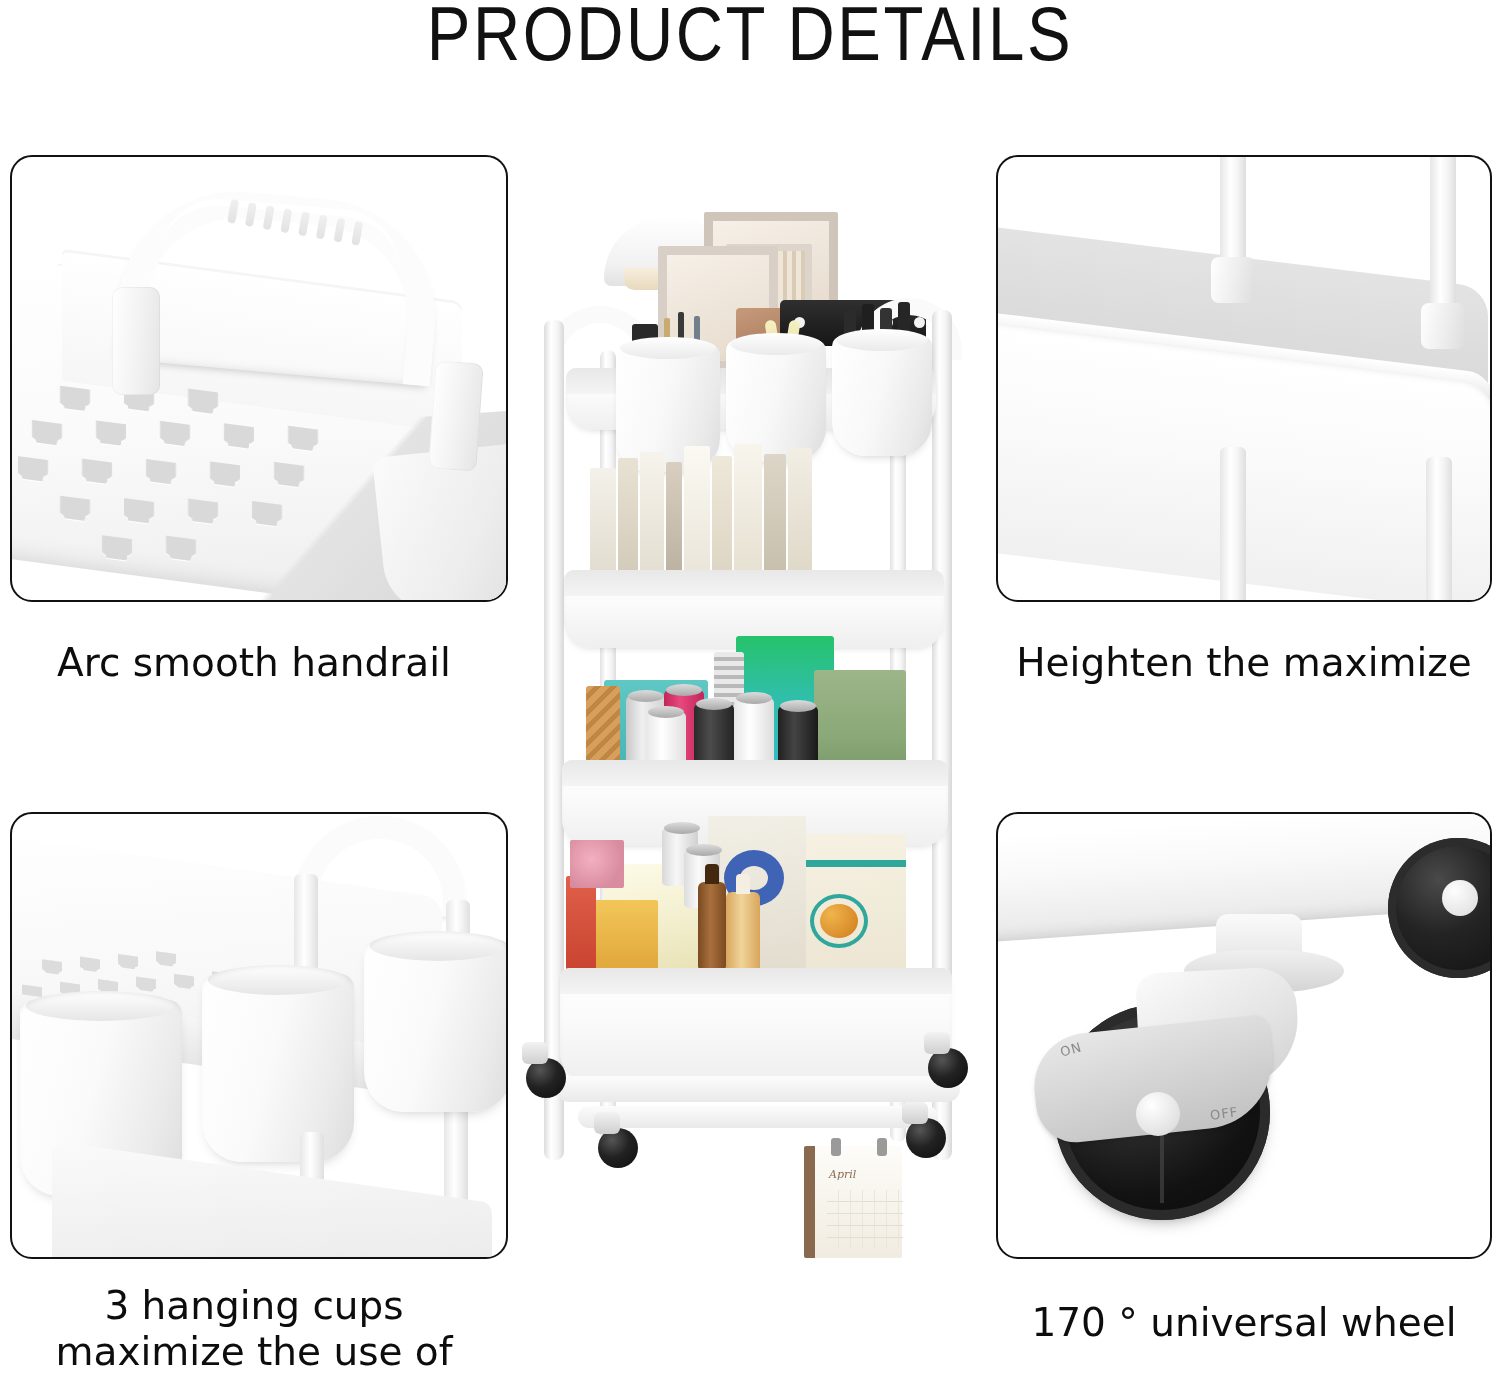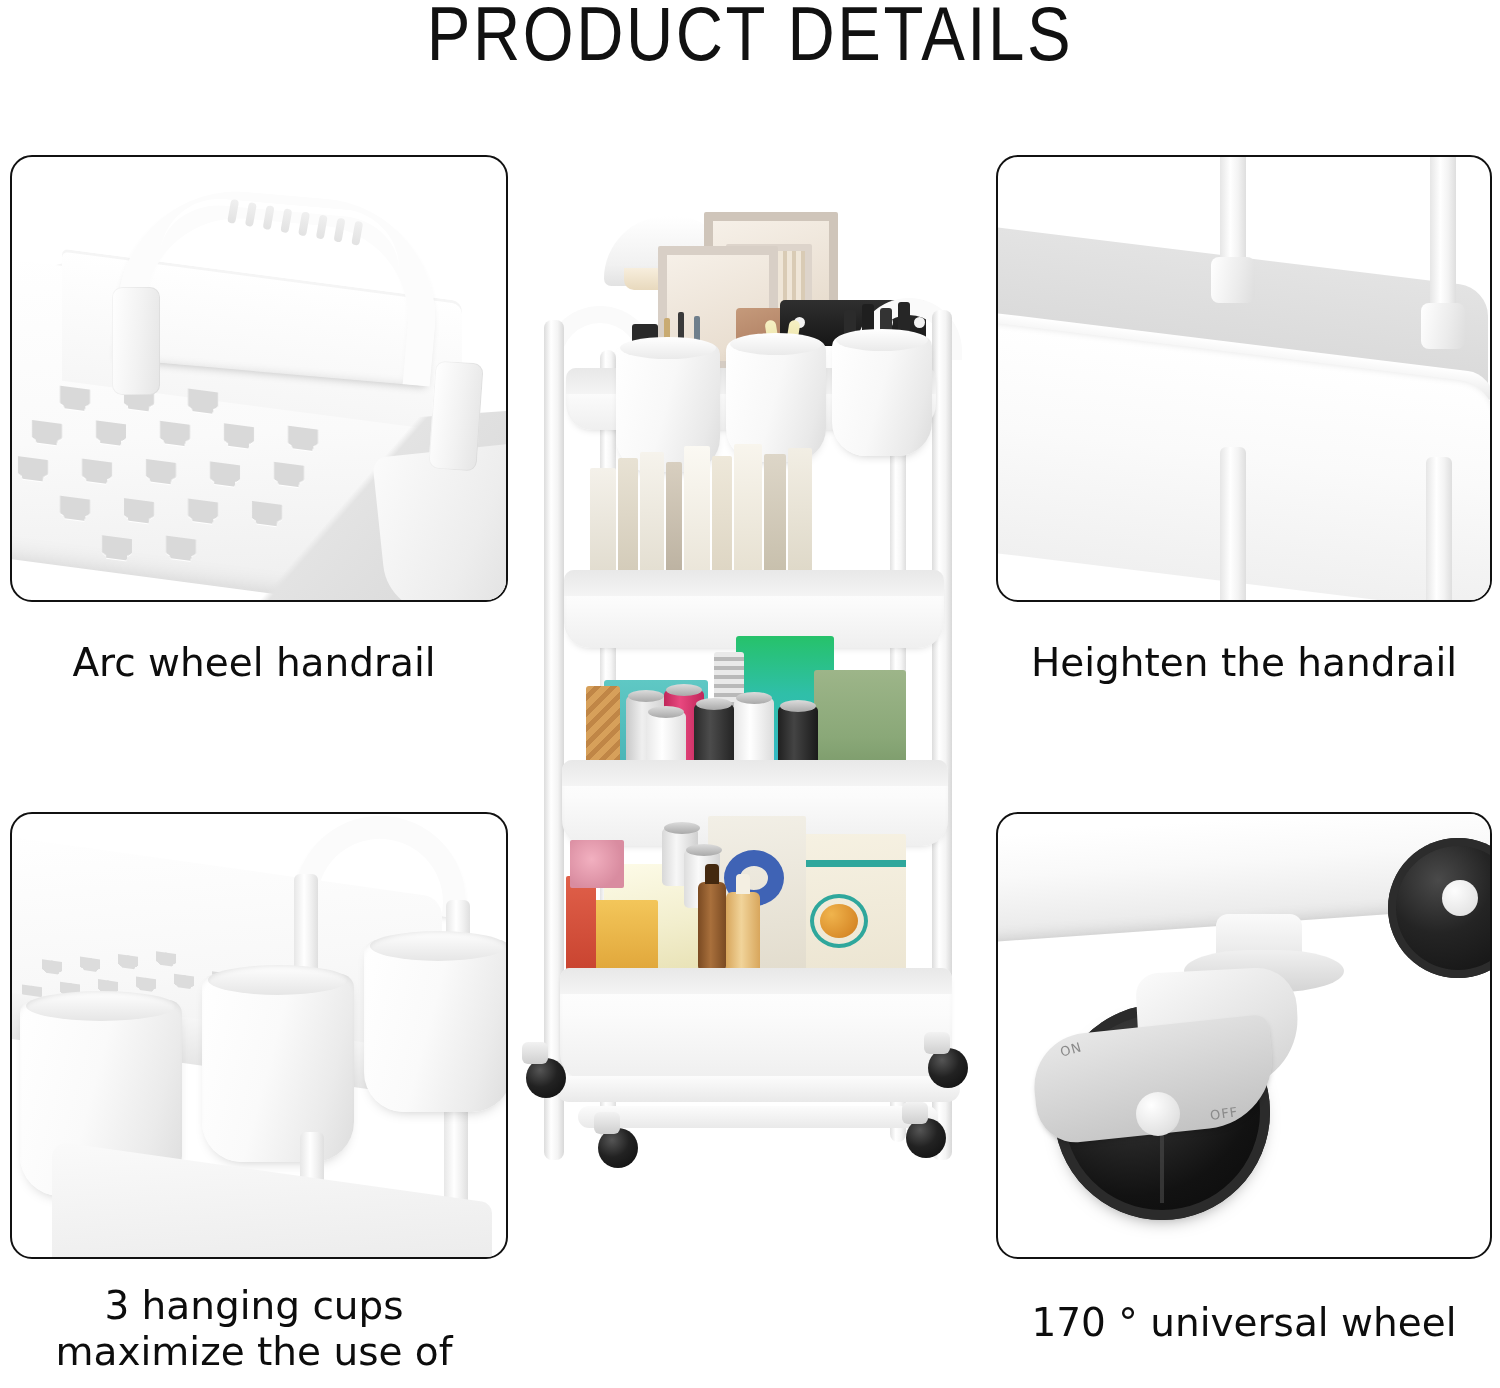--- a/index.html
+++ b/index.html
@@ -498,36 +498,36 @@
       <i style="left:54px;"></i>
         <i style="left:72px;"></i>
         <i style="left:90px;"></i>
       <i style="left:108px;"></i>
         <i style="left:126px;"></i>
     </div>
     <div class="tl-collar a"></div>
     <div class="tl-collar b"></div>
   </div>
 </div>
-<div class="caption cap-tl">Arc wheel handrail</div>
+<div class="caption cap-tl">Arc smooth handrail</div>
 
 <div class="panel tr">
   <div class="panel-inner">
     <div class="tr-basket-in"></div>
     <div class="tr-pole p1"></div>
     <div class="tr-pole p2"></div>
     <div class="tr-joint j1"></div>
     <div class="tr-lip"></div>
     <div class="tr-basket-front"></div>
     <div class="tr-joint j2"></div>
     <div class="tr-pole p1b"></div>
     <div class="tr-pole p2b"></div>
   </div>
 </div>
-<div class="caption cap-tr">Heighten the handrail</div>
+<div class="caption cap-tr">Heighten the maximize</div>
 
 <div class="panel bl">
   <div class="panel-inner">
     <div class="bl-rail"></div>
     <div class="bl-post q3"></div>
     <div class="bl-shelf-top"></div>
     <div class="bl-dots">
       <div class="bl-dot" style="left:10px;  top:50px;"></div>
       <div class="bl-dot" style="left:48px;  top:42px;"></div>
       <div class="bl-dot" style="left:86px;  top:34px;"></div>
@@ -631,20 +631,26 @@
   <div class="book" style="left:82px;  top:268px; width:26px; height:102px; background:linear-gradient(180deg,#f4f1ea,#e2ddd0);"></div>
   <div class="book" style="left:110px; top:258px; width:20px; height:112px; background:linear-gradient(180deg,#e8e2d4,#d4ccba);"></div>
   <div class="book" style="left:132px; top:252px; width:24px; height:118px; background:linear-gradient(180deg,#f6f3ec,#e4dfd2);"></div>
   <div class="book" style="left:158px; top:262px; width:16px; height:108px; background:linear-gradient(180deg,#d8cfc0,#bdb3a2);"></div>
   <div class="book" style="left:176px; top:246px; width:26px; height:124px; background:linear-gradient(180deg,#fbf9f3,#ebe6da);"></div>
   <div class="book" style="left:204px; top:256px; width:20px; height:114px; background:linear-gradient(180deg,#eee8da,#ded6c4);"></div>
   <div class="book" style="left:226px; top:244px; width:28px; height:126px; background:linear-gradient(180deg,#f8f5ed,#e7e1d2);"></div>
   <div class="book" style="left:256px; top:254px; width:22px; height:116px; background:linear-gradient(180deg,#ddd6c8,#c8c0ad);"></div>
   <div class="book" style="left:280px; top:248px; width:24px; height:122px; background:linear-gradient(180deg,#f2eee4,#dfd9c9);"></div>
 
+  <div class="calendar">
+    <span class="clip" style="left:16px;"></span>
+    <span class="clip" style="left:62px;"></span>
+    <span class="mon">April</span>
+    <span class="grid"></span>
+  </div>
 
   <div class="tier t2">
       <div class="tier-inner"></div>
     </div>
 
   <div class="pouch" style="left:228px; top:436px; width:98px; height:128px;
        background:linear-gradient(180deg,#26c26a 0%,#2fbfa8 45%,#35b9c6 100%);"></div>
   <div class="pouch" style="left:306px; top:470px; width:92px; height:96px;
        background:linear-gradient(180deg,#9db589,#8aa878 70%,#7d9c6c);"></div>
   <div class="pouch" style="left:96px;  top:480px; width:104px; height:86px;

